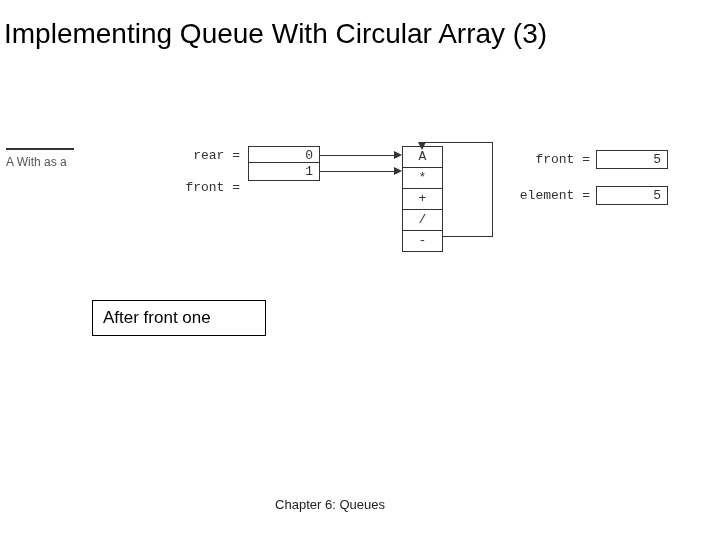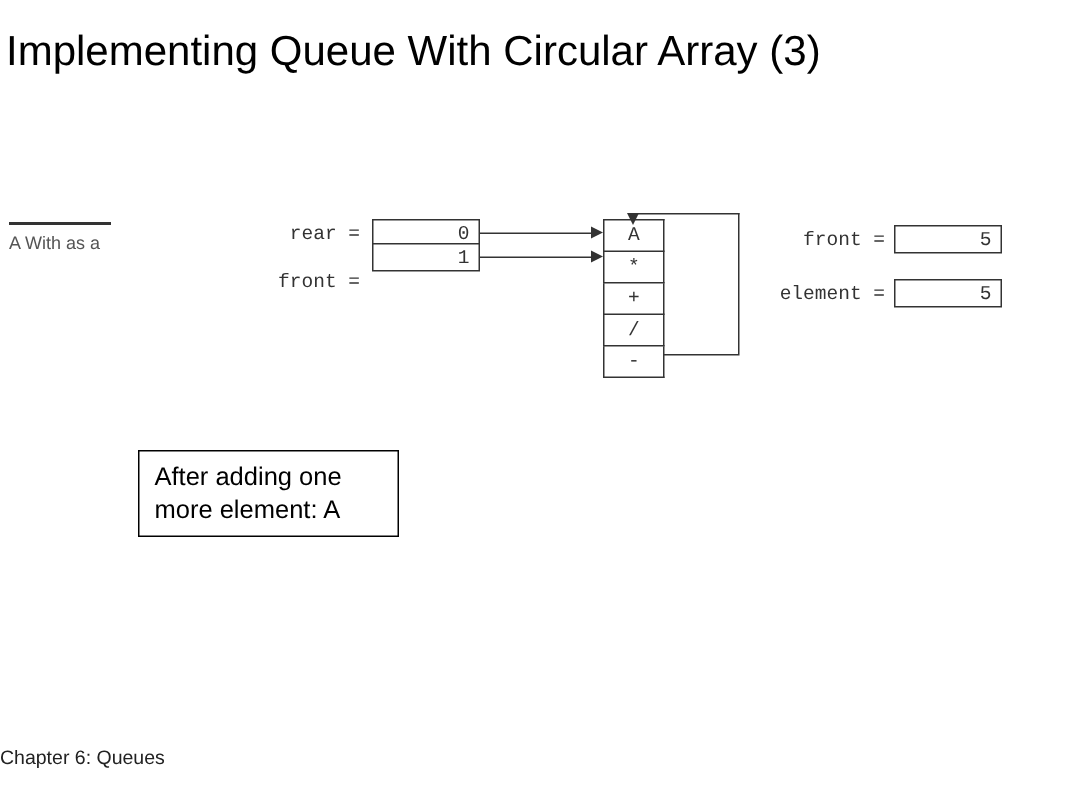--- a/index.html
+++ b/index.html
@@ -116,20 +116,21 @@
     background: #fff;
     font-size: 17px;
     padding: 6px 10px;
     line-height: 1.3;
   }
   .footer {
     position: absolute;
     bottom: 28px;
     left: 0;
     width: 660px;
+    text-align: center;
     font-size: 13px;
     color: #222;
   }
 </style>
 </head>
 <body>
 
 <div class="slide-title">Implementing Queue With Circular Array (3)</div>
 
 <div class="figure-caption">
@@ -178,17 +179,16 @@
 
   <div class="varlabel" style="top:12px; left:330px; width:70px;">front =</div>
   <div class="valbox" style="top:10px; left:406px; width:72px;">5</div>
 
   <div class="varlabel" style="top:48px; left:320px; width:80px;">element =</div>
   <div class="valbox" style="top:46px; left:406px; width:72px;">5</div>
 
 </div>
 
 <div class="note-box">
-  <div>After adding one</div>
-  <div>more element: A</div>
+  <div>After front one</div>
 </div>
 
 <div class="footer">Chapter 6: Queues</div>
 
 </body></html>

